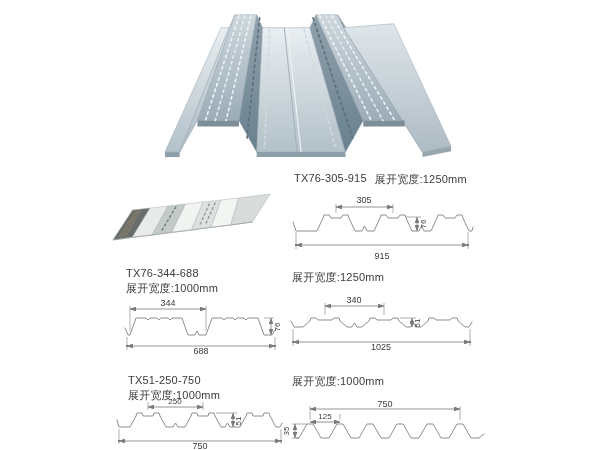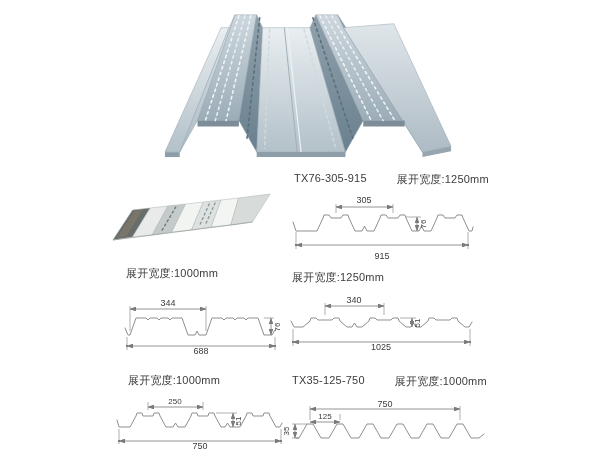--- a/index.html
+++ b/index.html
@@ -6,21 +6,21 @@
     --background:#ffffff; --line:#8f8f8f; --dim:#7a7a7a; --text:#3b3b3b;
   }
   html,body{margin:0;padding:0;}
   body{background:#f3f3f3;font-family:"Liberation Sans",sans-serif;}
   .stage{
     position:relative;width:600px;height:450px;background:var(--background);
     overflow:hidden;margin:0 auto;
   }
   .photo{position:absolute;}
   .lbl{
-    position:absolute;display:flex;gap:30px;white-space:nowrap;
+    position:absolute;display:flex;gap:8px;white-space:nowrap;
     font-size:11px;color:var(--text);letter-spacing:.2px;
   }
   .lbl.two{display:block;line-height:15px;}
   .diag{position:absolute;overflow:visible;}
   .prof{fill:none;stroke:var(--line);stroke-width:1;stroke-linejoin:round;stroke-linecap:round;}
   .dim{stroke:var(--dim);stroke-width:.8;fill:none;}
   .ext{stroke:var(--dim);stroke-width:.6;fill:none;}
   .tick{fill:var(--dim);}
   .diag text{fill:var(--text);font-family:"Liberation Sans",sans-serif;font-size:9px;text-anchor:middle;}
   .diag text.small{font-size:8px;}
@@ -137,20 +137,21 @@
     <text class="small" x="138" y="33" transform="rotate(-90 138 33)">76</text>
     <line class="ext" x1="8" y1="41" x2="8" y2="58"></line>
     <line class="ext" x1="180" y1="41" x2="180" y2="58"></line>
     <line class="dim" x1="8" y1="54" x2="180" y2="54" marker-start="url(#arr)" marker-end="url(#arr)"></line>
     <rect class="tick" x="7" y="53" width="2" height="2"></rect>
       <rect class="tick" x="179" y="53" width="2" height="2"></rect>
     <text x="94" y="68">915</text>
   </svg>
 
   <div class="lbl two" style="left:126px;top:266px">
+    <div>TX76-344-688</div>
     <div>展开宽度:1000mm</div>
   </div>
   <svg class="diag" style="left:120px;top:297px" width="164" height="58" viewBox="0 0 164 58">
     <path class="prof" d="M5,31 L8,38 L10,38
       L16,21 L26,21 L28,23 L30,21 L37,21 L39,23 L41,21 L48,21 L50,23 L52,21 L62,21 L68,38
       L75,38 L77,34 L79,38 L86,38
       L92,21 L102,21 L104,23 L106,21 L113,21 L115,23 L117,21 L124,21 L126,23 L128,21 L138,21 L144,38
       L152,38 L155,33"></path>
     <line class="ext" x1="10" y1="34" x2="10" y2="9"></line>
     <line class="ext" x1="86" y1="34" x2="86" y2="9"></line>
@@ -186,20 +187,21 @@
     <text class="small" x="134" y="30" transform="rotate(-90 134 30)">51</text>
     <line class="ext" x1="7" y1="36" x2="7" y2="53"></line>
     <line class="ext" x1="184" y1="36" x2="184" y2="53"></line>
     <line class="dim" x1="7" y1="49" x2="184" y2="49" marker-start="url(#arr)" marker-end="url(#arr)"></line>
     <rect class="tick" x="6" y="48" width="2" height="2"></rect>
       <rect class="tick" x="183" y="48" width="2" height="2"></rect>
     <text x="95" y="57">1025</text>
   </svg>
 
   <div class="lbl two" style="left:128px;top:373px">
+    <div>TX51-250-750</div>
     <div>展开宽度:1000mm</div>
   </div>
   <svg class="diag" style="left:112px;top:396px" width="176" height="54" viewBox="0 0 176 54">
     <path class="prof" d="M5,24 L7,31 L18,31
       L24,20 L25,17 L30,17 L31,20 L41,20 L42,17 L47,17 L48,20 L54,31
       L61,31 L63.5,27 L66,31 L73,31
       L79,20 L80,17 L85,17 L86,20 L96,20 L97,17 L102,17 L103,20 L109,31
       L113,31 L115.5,27 L118,31 L128,31
       L134,20 L135,17 L140,17 L141,20 L151,20 L152,17 L157,17 L158,20 L164,31 L168,31 L170,27"></path>
     <line class="ext" x1="36" y1="14" x2="36" y2="6"></line>
@@ -211,21 +213,20 @@
     <text class="small" x="129" y="25" transform="rotate(-90 129 25)">51</text>
     <line class="ext" x1="7" y1="33" x2="7" y2="48"></line>
     <line class="ext" x1="169" y1="33" x2="169" y2="48"></line>
     <line class="dim" x1="7" y1="45" x2="169" y2="45" marker-start="url(#arr)" marker-end="url(#arr)"></line>
     <rect class="tick" x="6" y="44" width="2" height="2"></rect>
       <rect class="tick" x="168" y="44" width="2" height="2"></rect>
     <text x="88" y="53">750</text>
   </svg>
 
   <div class="lbl" style="left:292px;top:374px">
-    <span>TX35-125-750</span>
     <span>展开宽度:1000mm</span>
   </div>
   <svg class="diag" style="left:284px;top:398px" width="208" height="46" viewBox="0 0 208 46">
     <path class="prof" d="M12,40 L15,40
       L23,26 L29,26 L37,40 L45,40
       L53,26 L59,26 L67,40 L75,40
       L83,26 L89,26 L97,40 L105,40
       L113,26 L119,26 L127,40 L135,40
       L143,26 L149,26 L157,40 L165,40
       L173,26 L179,26 L187,40 L195,40 L200,36"></path>

